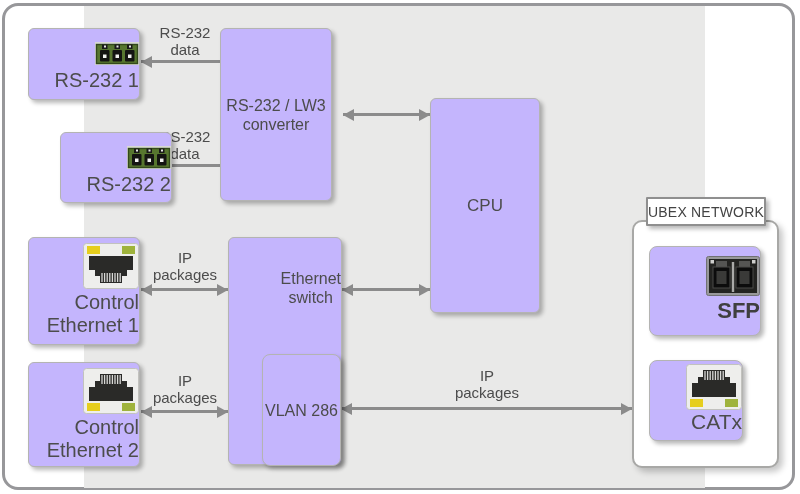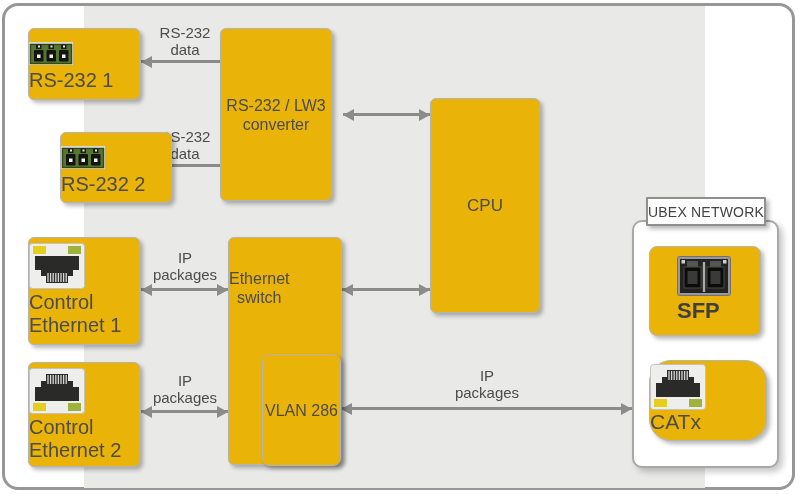--- a/index.html
+++ b/index.html
@@ -9,23 +9,23 @@
   }
   .frame{
     position:absolute;left:2px;top:3px;width:787px;height:481px;
     border:3px solid #97979a;border-radius:16px;background:#ffffff;z-index:0;
   }
   .device-panel{
     position:absolute;left:84px;top:6px;width:621px;height:482px;
     background:#e9e9e8;z-index:1;
   }
   .box{
-    position:absolute;background:#eab308;border:1px solid #b4b4b2;border-radius:6px;
+    position:absolute;background:#c4b5fd;border:1px solid #b4b4b2;border-radius:6px;
     box-shadow:3px 3px 4px rgba(0,0,0,0.28);z-index:4;
-    display:flex;flex-direction:column;align-items:flex-start;box-sizing:border-box;
+    display:flex;flex-direction:column;align-items:flex-end;box-sizing:border-box;
   }
   .port-label{font-size:20px;line-height:23px;text-align:center;color:#4c4c4c;}
   .center-label{display:flex;flex-direction:column;justify-content:center;align-items:center;
     width:100%;height:100%;text-align:center;}
   .mid-text{font-size:16px;line-height:19px;color:#4c4c4c;}
   .arrow{position:absolute;height:3px;background:#8b8b8b;z-index:2;}
   .arrow::before,.arrow::after{content:"";position:absolute;top:50%;transform:translateY(-50%);
     width:0;height:0;border-top:6px solid transparent;border-bottom:6px solid transparent;}
   .arrow::before{left:0;border-right:11px solid #8b8b8b;}
   .arrow::after{right:0;border-left:11px solid #8b8b8b;}
@@ -194,19 +194,19 @@
     <span>UBEX NETWORK</span>
   </div>
 
   <div class="box subbox" style="left:649px;top:246px;width:112px;height:90px;z-index:5;padding-left:27px;">
     <svg class="icon" style="margin-top:9px;" width="54" height="40" viewBox="0 0 54 40">
         <use href="#sfp"></use>
       </svg>
     <div style="font-size:22px;font-weight:bold;margin-top:2px;color:#3f3f3f;">SFP</div>
   </div>
 
-  <div class="box subbox" style="left:649px;top:360px;width:118px;height:81px;z-index:5;border-radius:22px;">
+  <div class="box subbox" style="left:649px;top:360px;width:94px;height:81px;z-index:5;">
     <svg class="icon flip-v" style="margin-top:3px;" width="56" height="46" viewBox="0 0 56 46">
         <use href="#rj45"></use>
       </svg>
     <div style="font-size:21px;margin-top:0px;color:#4c4c4c;">CATx</div>
   </div>
 </div>
 
 </body></html>

